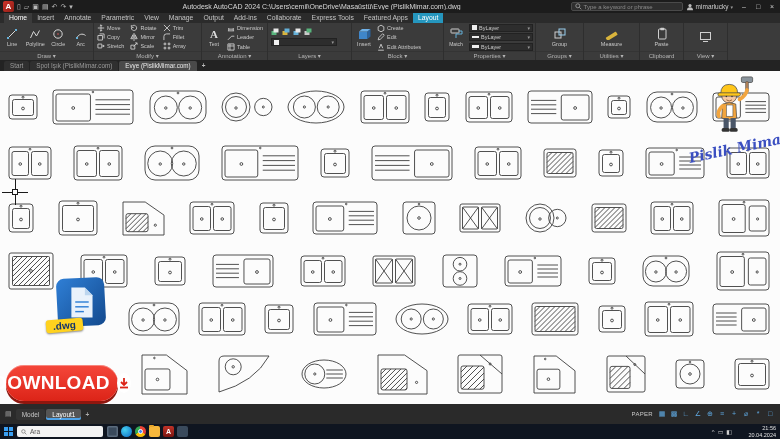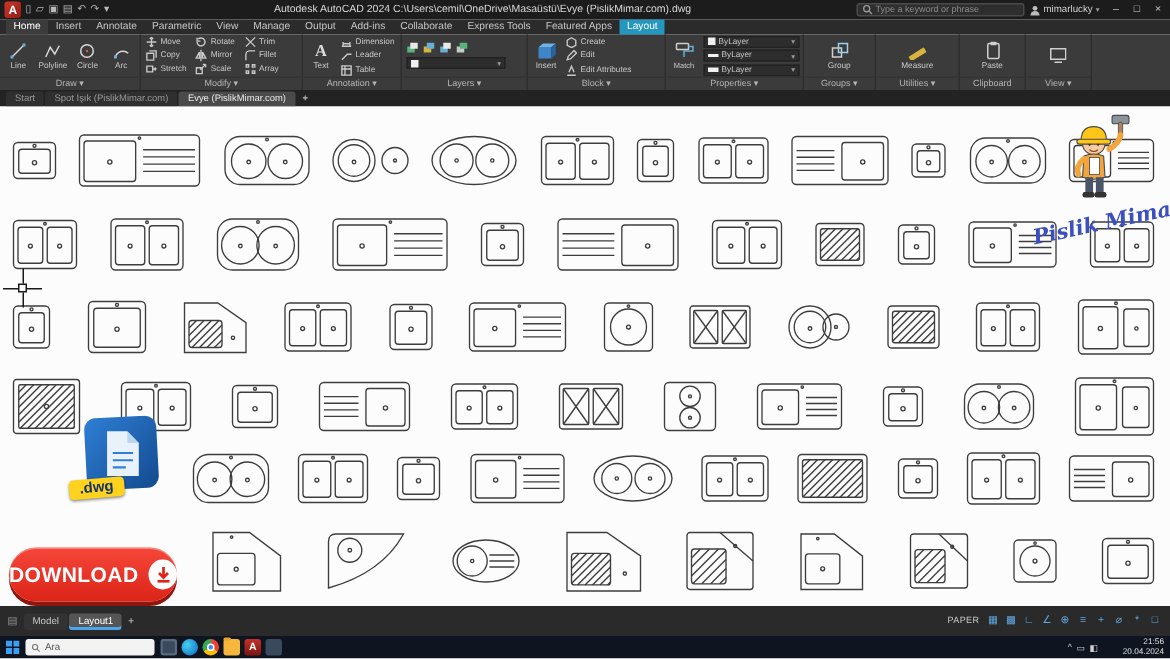--- a/index.html
+++ b/index.html
@@ -61,21 +61,21 @@
   .ch-v{position:absolute;left:13px;top:0;width:1px;height:26px;background:#1a1a1a}
   .ch-box{position:absolute;left:10px;top:10px;width:6px;height:6px;border:1px solid #1a1a1a;background:#fcfcfc}
 
   .watermark-wrap{position:absolute;right:4px;top:4px;width:88px;text-align:center;z-index:4}
   .wm-text{margin-top:2px;transform:rotate(-12deg);color:#3b4fc1;font-family:"DejaVu Serif",serif;font-style:italic;font-weight:bold;font-size:14px;white-space:nowrap}
 
   .dwg-badge{position:absolute;left:46px;top:206px;width:66px;height:72px;z-index:5}
   .dwg-cube{position:absolute;left:10px;top:0}
   .dwg-plate{position:absolute;left:0;top:42px;background:#ffd21e;border-radius:3px;padding:1px 7px;transform:rotate(-5deg);box-shadow:0 1px 2px rgba(0,0,0,.45);color:#17356b;font-weight:bold;font-size:10px}
 
-  .download-btn{position:absolute;left:6px;top:294px;width:112px;height:36px;border-radius:19px;background:linear-gradient(180deg,#f5473a,#dc2418);box-shadow:0 3px 0 #8f160e, inset 0 1px 0 rgba(255,255,255,.35);display:flex;align-items:center;justify-content:center;gap:7px;color:#fff;font-weight:bold;font-size:14px;letter-spacing:.3px;z-index:6;cursor:pointer}
+  .download-btn{position:absolute;left:6px;top:294px;width:112px;height:36px;border-radius:19px;background:linear-gradient(180deg,#f5473a,#dc2418);box-shadow:0 3px 0 #8f160e, inset 0 1px 0 rgba(255,255,255,.35);display:flex;align-items:center;justify-content:center;gap:7px;color:#fff;font-weight:bold;font-size:19px;letter-spacing:.3px;z-index:6;cursor:pointer}
   .dl-circle{width:20px;height:20px;border-radius:50%;background:#fff;display:flex;align-items:center;justify-content:center}
 
   
   .statusbar{position:absolute;bottom:15px;left:0;right:0;height:20px;background:#2a2a2a;display:flex;align-items:center;padding:0 5px;gap:4px}
   .mtabs{display:flex;align-items:center;gap:1px}
   .mtab{font-size:6.5px;color:#c5c5c5;padding:2px 6px;background:#333;border-radius:2px}
   .mtab.active{background:#555;color:#fff;box-shadow:inset 0 -2px 0 #4fa3e8}
   .mtab.plus{background:transparent;color:#aaa;font-weight:bold;padding:2px 3px}
   .mgrid-ic{font-size:7px;color:#9a9a9a}
   .status-right{margin-left:auto;display:flex;align-items:center;gap:4px}

